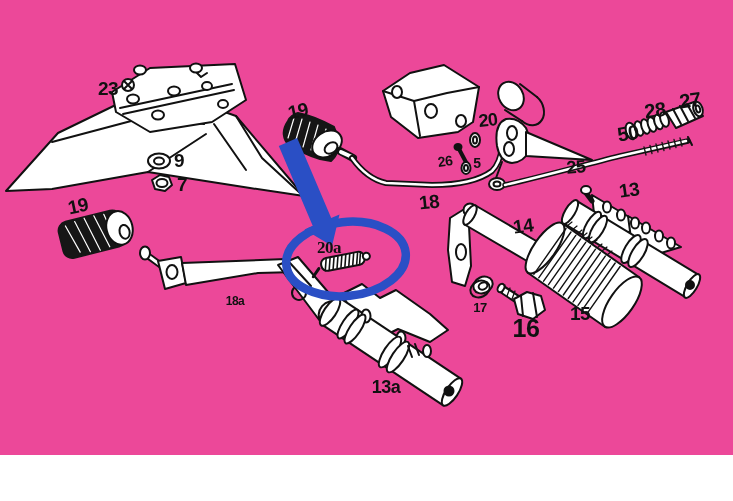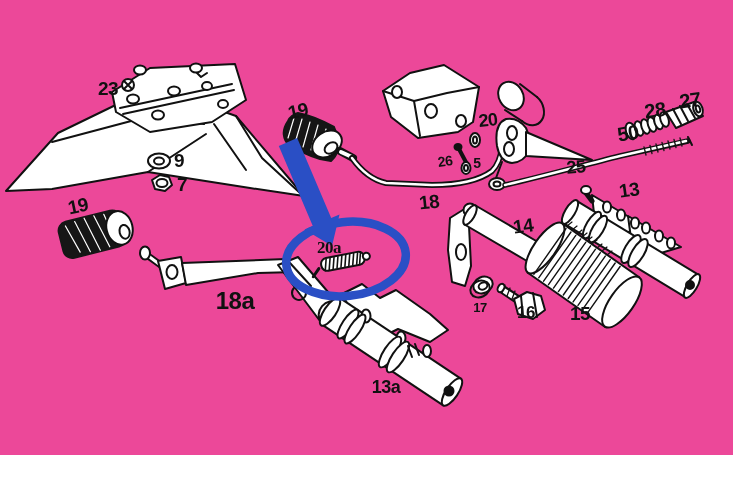--- a/index.html
+++ b/index.html
@@ -226,19 +226,19 @@
 <div class="lbl" style="left:445px;top:161px;font-size:14px;transform:translate(-50%,-50%) rotate(-8deg);">26</div>
 <div class="lbl" style="left:477px;top:163px;font-size:14px;">5</div>
 <div class="lbl" style="left:429px;top:202px;font-size:19px;transform:translate(-50%,-50%) rotate(-6deg);">18</div>
 <div class="lbl" style="left:576px;top:167px;font-size:18px;transform:translate(-50%,-50%) rotate(-5deg);">25</div>
 <div class="lbl" style="left:690px;top:100px;font-size:20px;transform:translate(-50%,-50%) rotate(-8deg);">27</div>
 <div class="lbl" style="left:655px;top:110px;font-size:20px;transform:translate(-50%,-50%) rotate(-8deg);">28</div>
 <div class="lbl" style="left:628px;top:133px;font-size:20px;transform:translate(-50%,-50%) rotate(-10deg);">50</div>
 <div class="lbl" style="left:629px;top:190px;font-size:19px;transform:translate(-50%,-50%) rotate(-8deg);">13</div>
 <div class="lbl" style="left:523px;top:226px;font-size:19px;transform:translate(-50%,-50%) rotate(-8deg);">14</div>
 <div class="lbl" style="left:480px;top:307px;font-size:13px;">17</div>
-<div class="lbl" style="left:526px;top:312px;font-size:17px;">16</div>
+<div class="lbl" style="left:526px;top:328px;font-size:25px;">16</div>
 <div class="lbl" style="left:580px;top:313px;font-size:19px;">15</div>
-<div class="lbl" style="left:235px;top:301px;font-size:24px;">18a</div>
+<div class="lbl" style="left:235px;top:301px;font-size:12px;">18a</div>
 <div class="lbl" style="left:329px;top:247px;font-size:17px;font-family:Liberation Serif, serif;">20a</div>
 <div class="lbl" style="left:386px;top:387px;font-size:18px;">13a</div>
 
 </div>
 
 </body></html>

